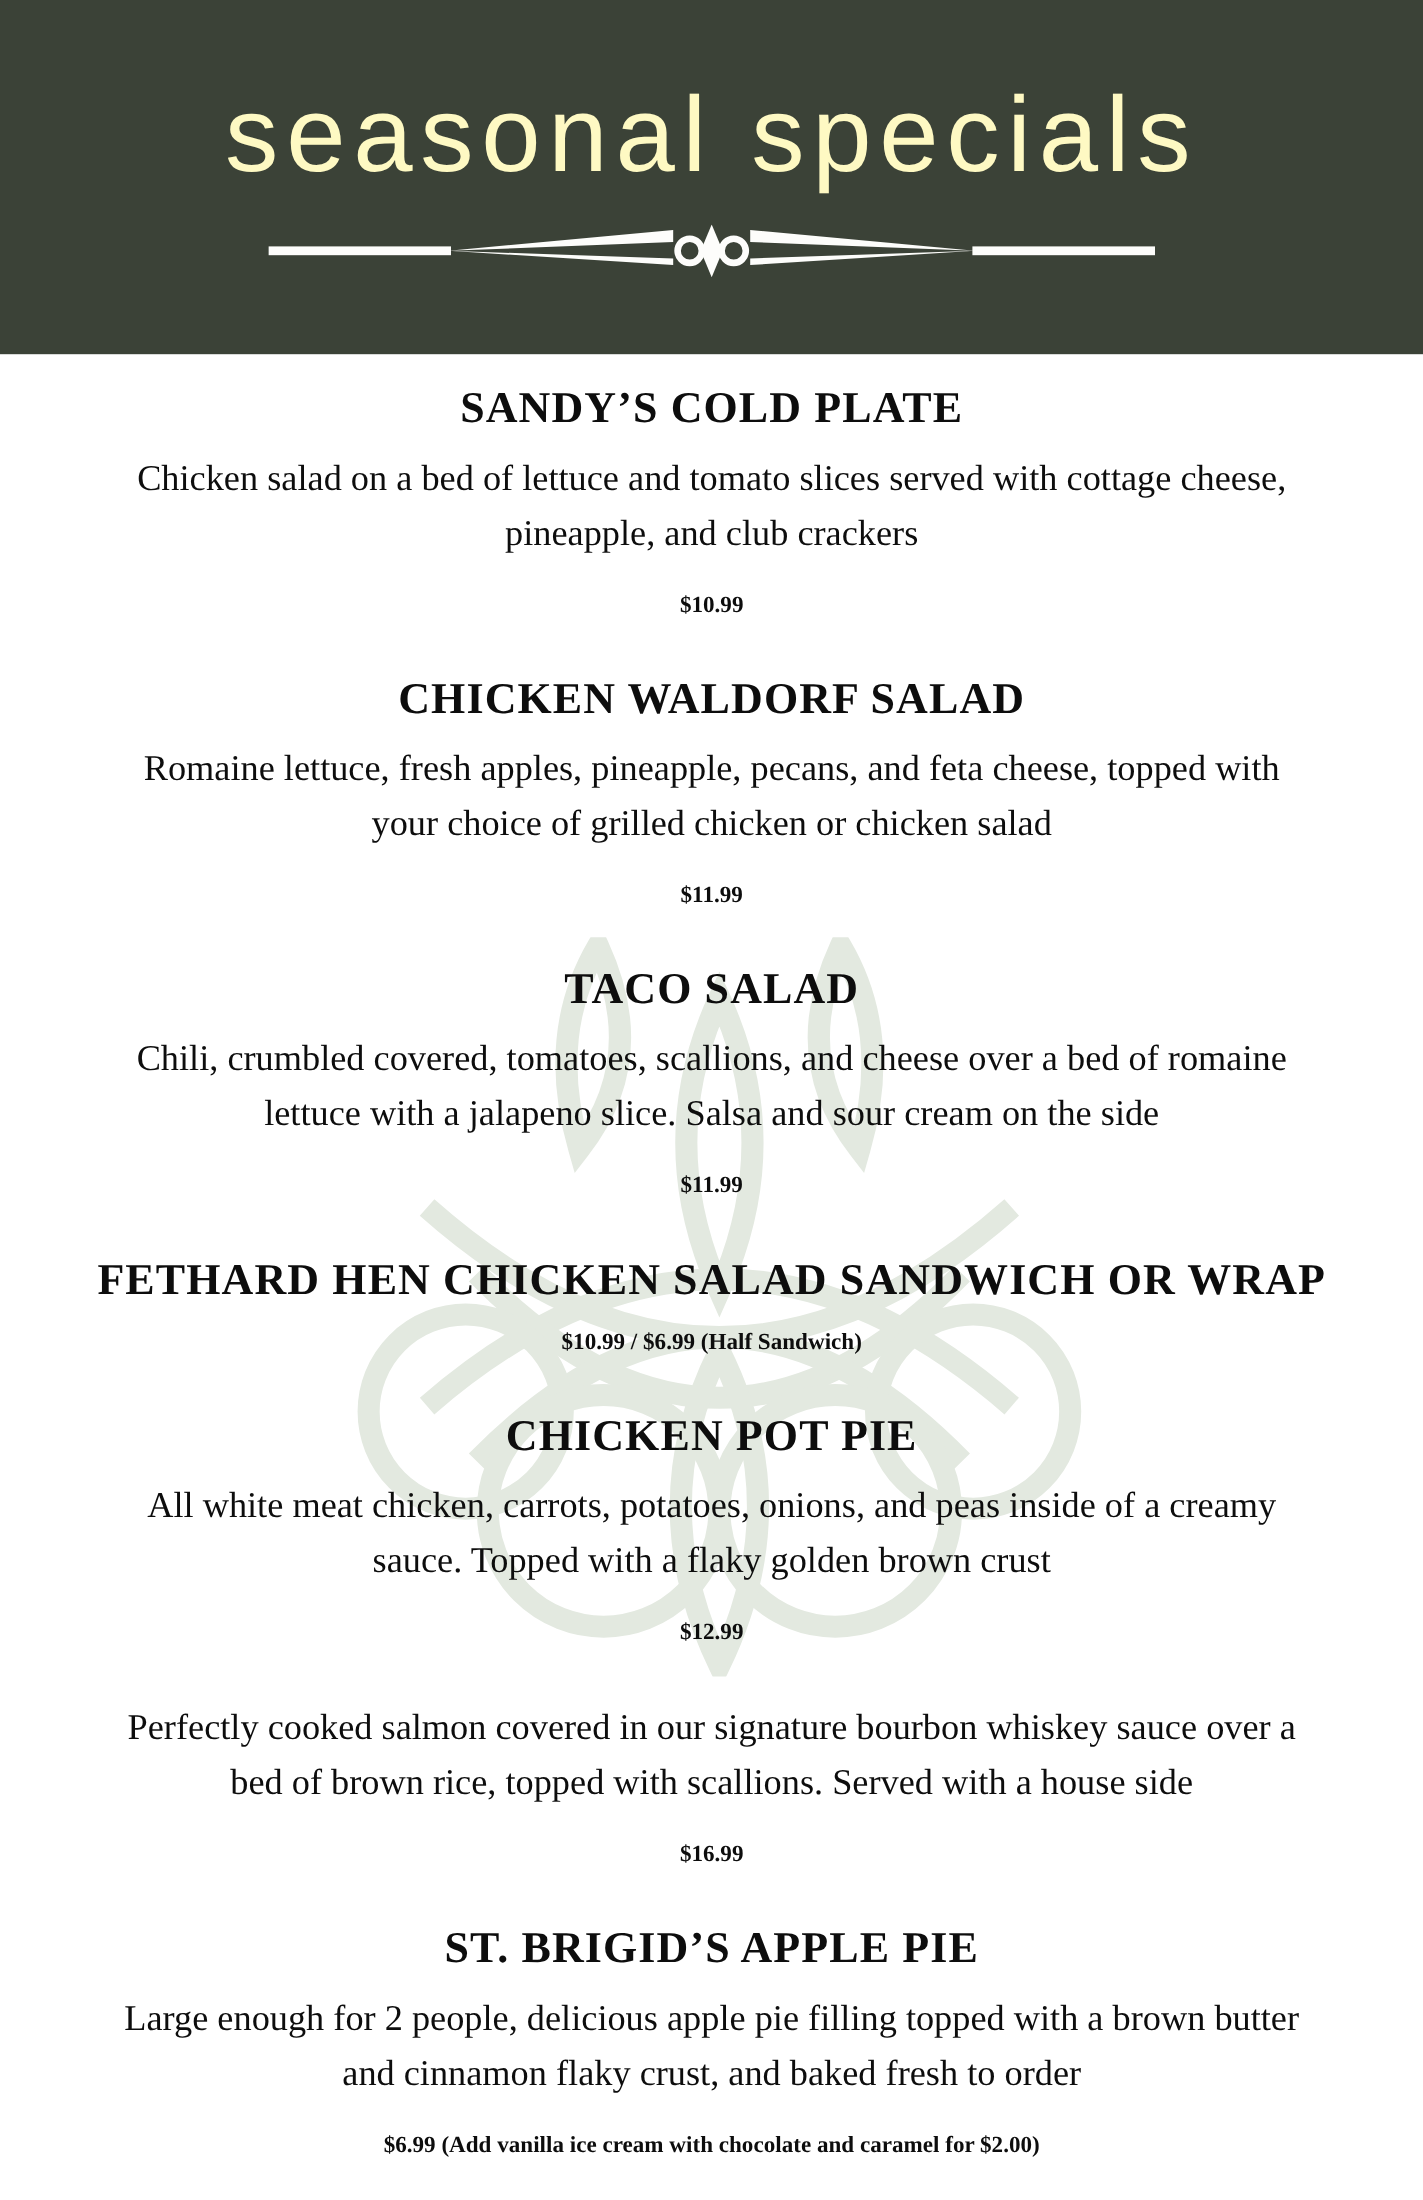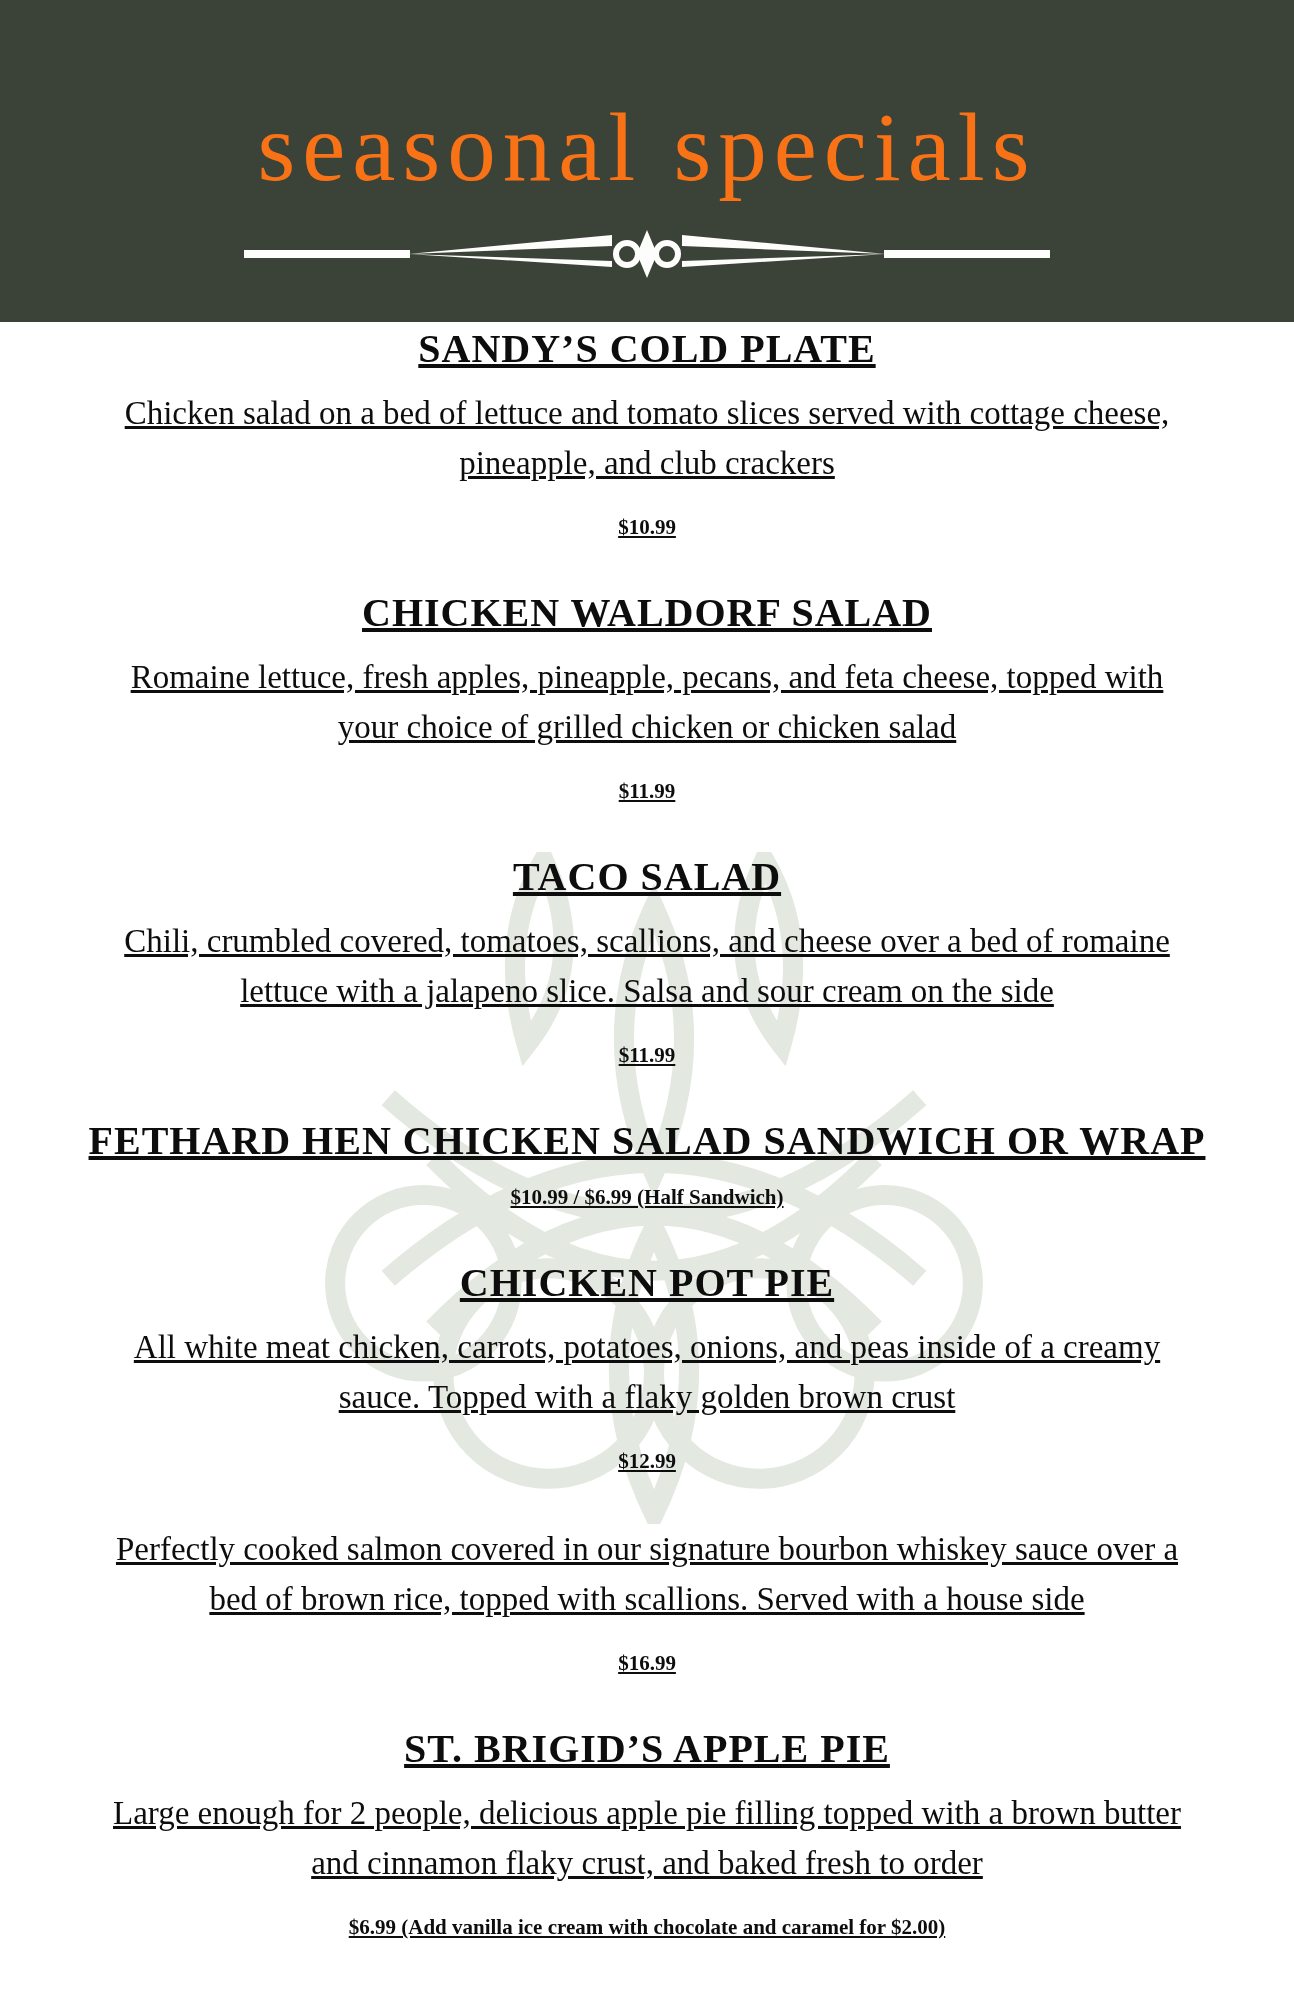--- a/index.html
+++ b/index.html
@@ -16,46 +16,45 @@
   
   .header {
     height:322px;
     background:#3b4237;
     text-align:center;
     position:relative;
     z-index:2;
   }
   .header-title {
     display:block;
-    padding-top:92px;
-    font-family:Liberation Serif, serif;
+    padding-top:66px;
+    font-family:Liberation Sans, sans-serif;
     font-size:97px;
     line-height:112px;
     letter-spacing:7px;
-    color:#f97316;
+    color:#fef9c3;
     white-space:nowrap;
   }
   .divider-wrap { margin-top:26px; }
   .divider-svg { display:block; margin:0 auto; }
 
   
   .watermark {
     position:absolute;
     left:298px; top:852px;
     width:712px; height:672px;
     z-index:0;
     pointer-events:none;
   }
 
   
   .menu {
     position:relative;
     z-index:1;
-    padding-top:4px;
-    text-decoration:underline;
+    padding-top:26px;
   }
   .menu-item {
     text-align:center;
     margin:0 0 40px 0;
   }
   .item-name {
     font-weight:bold;
     font-size:40px;
     line-height:46px;
     letter-spacing:1px;

